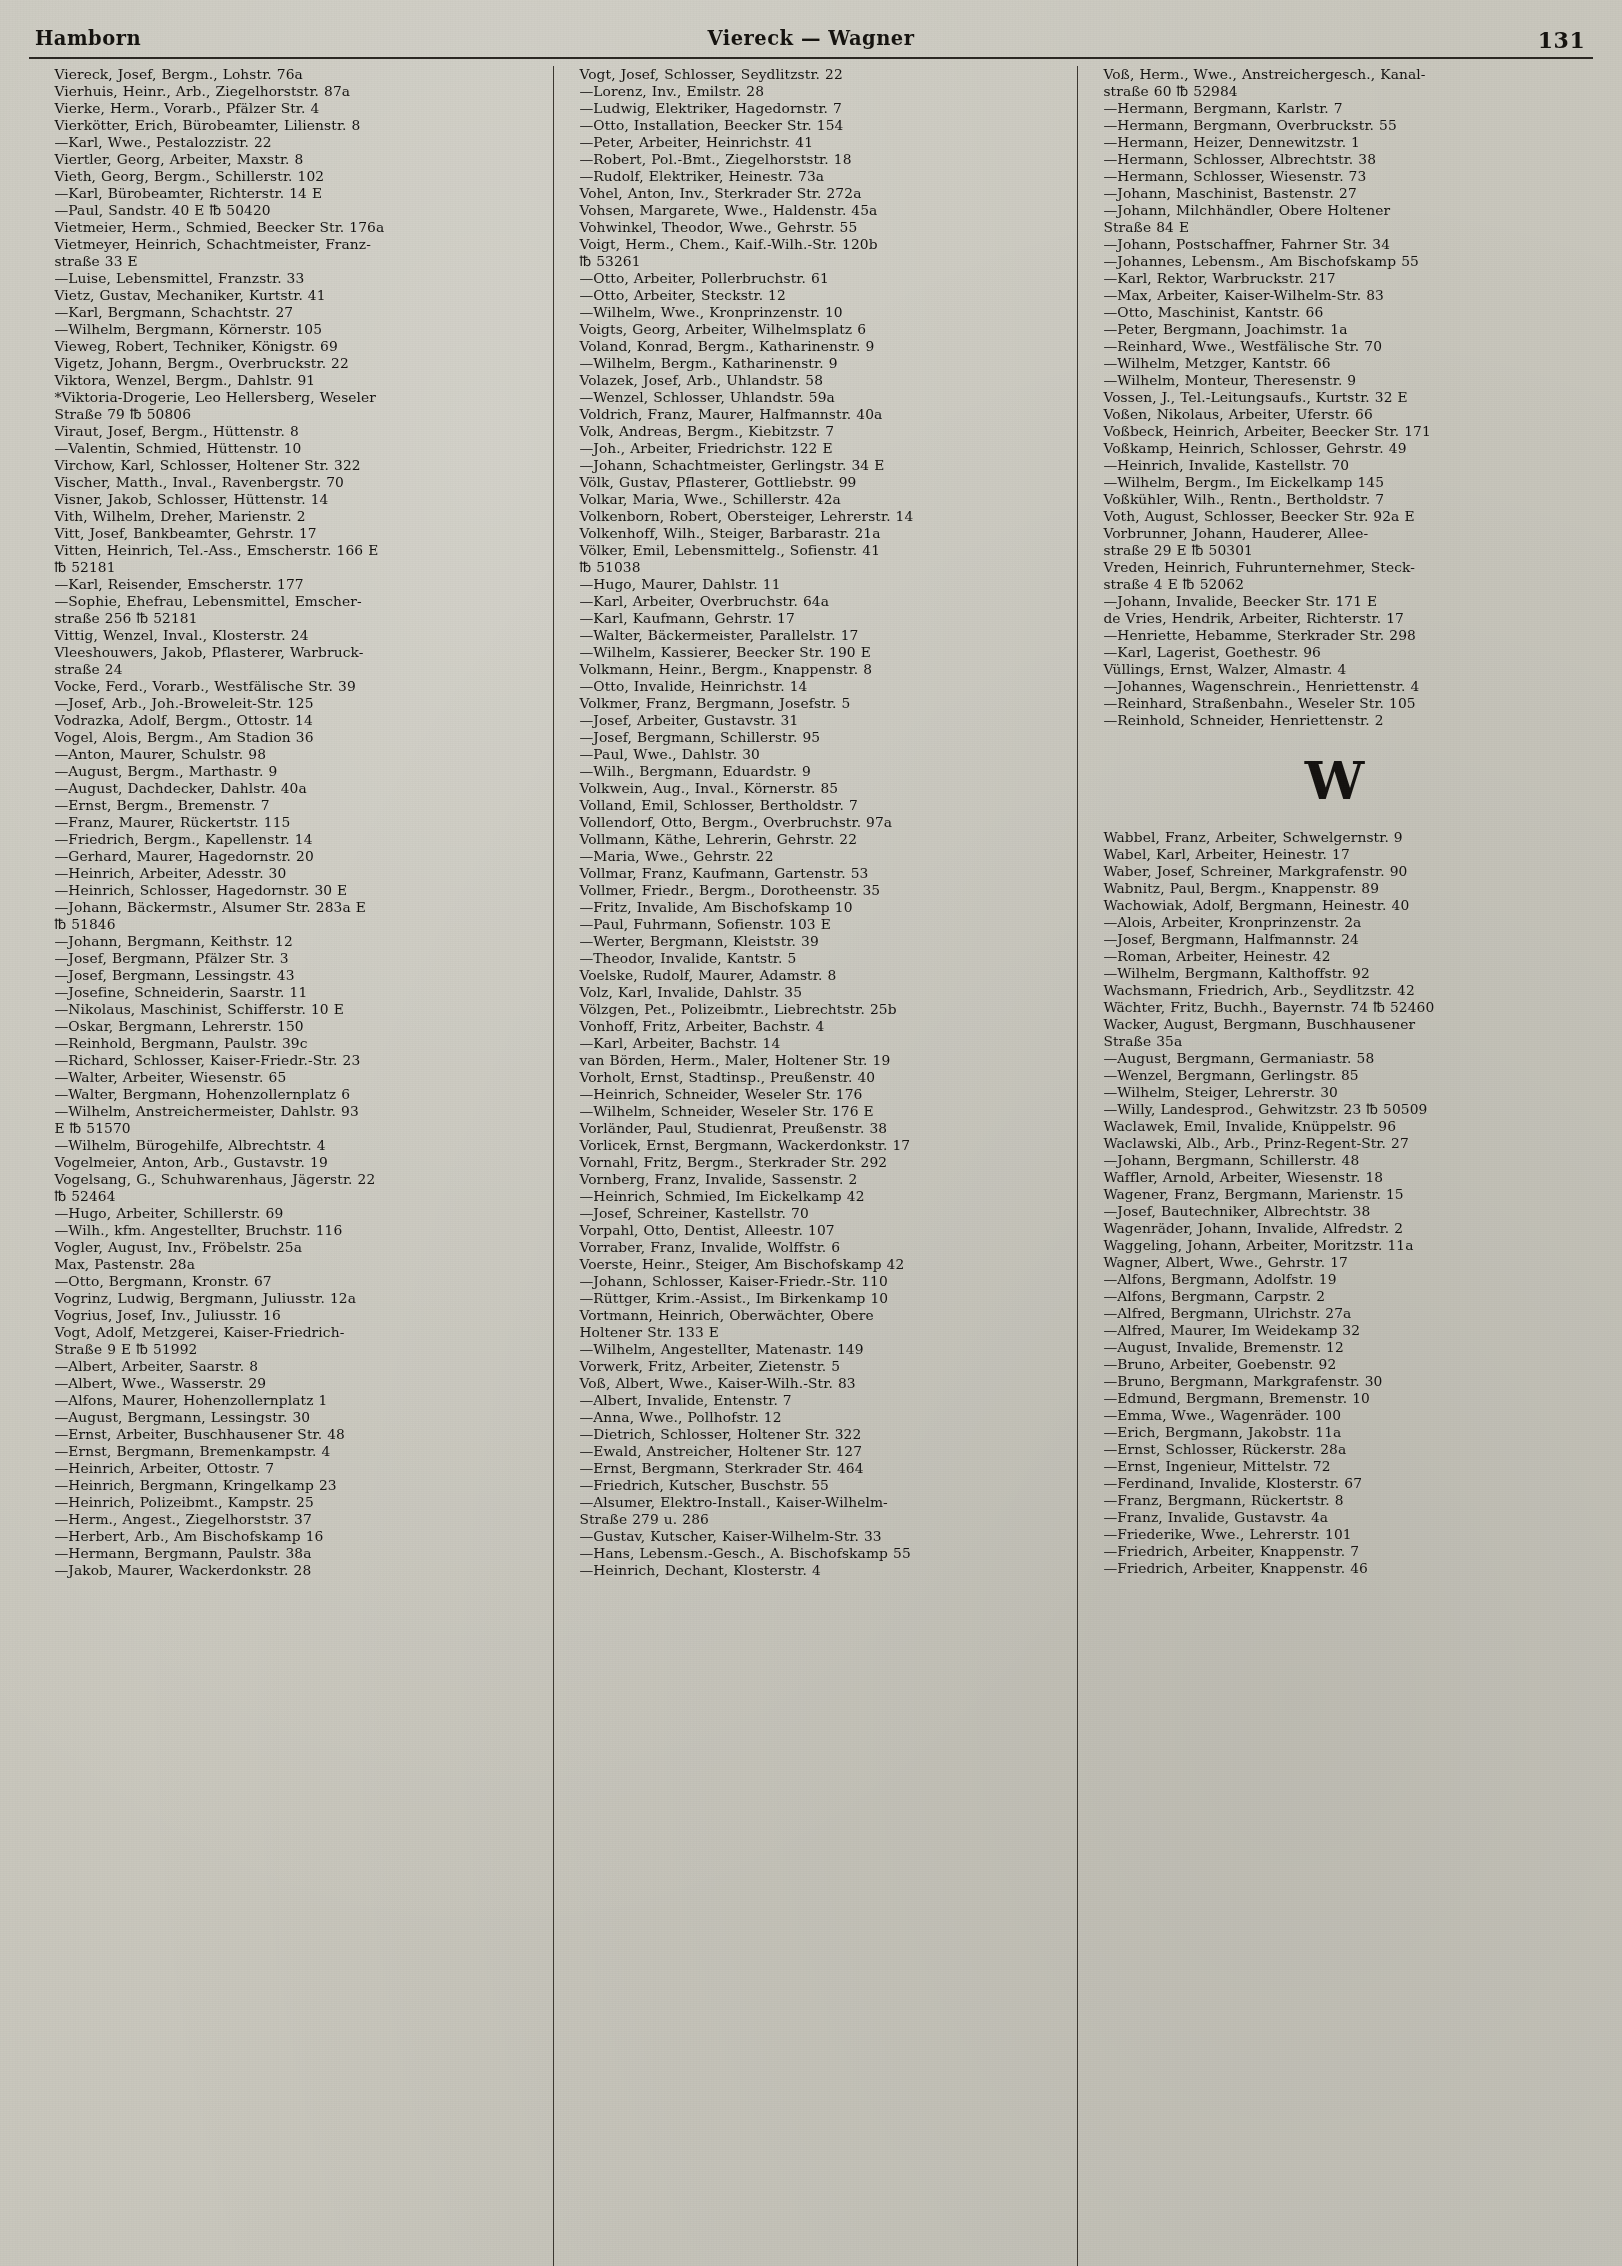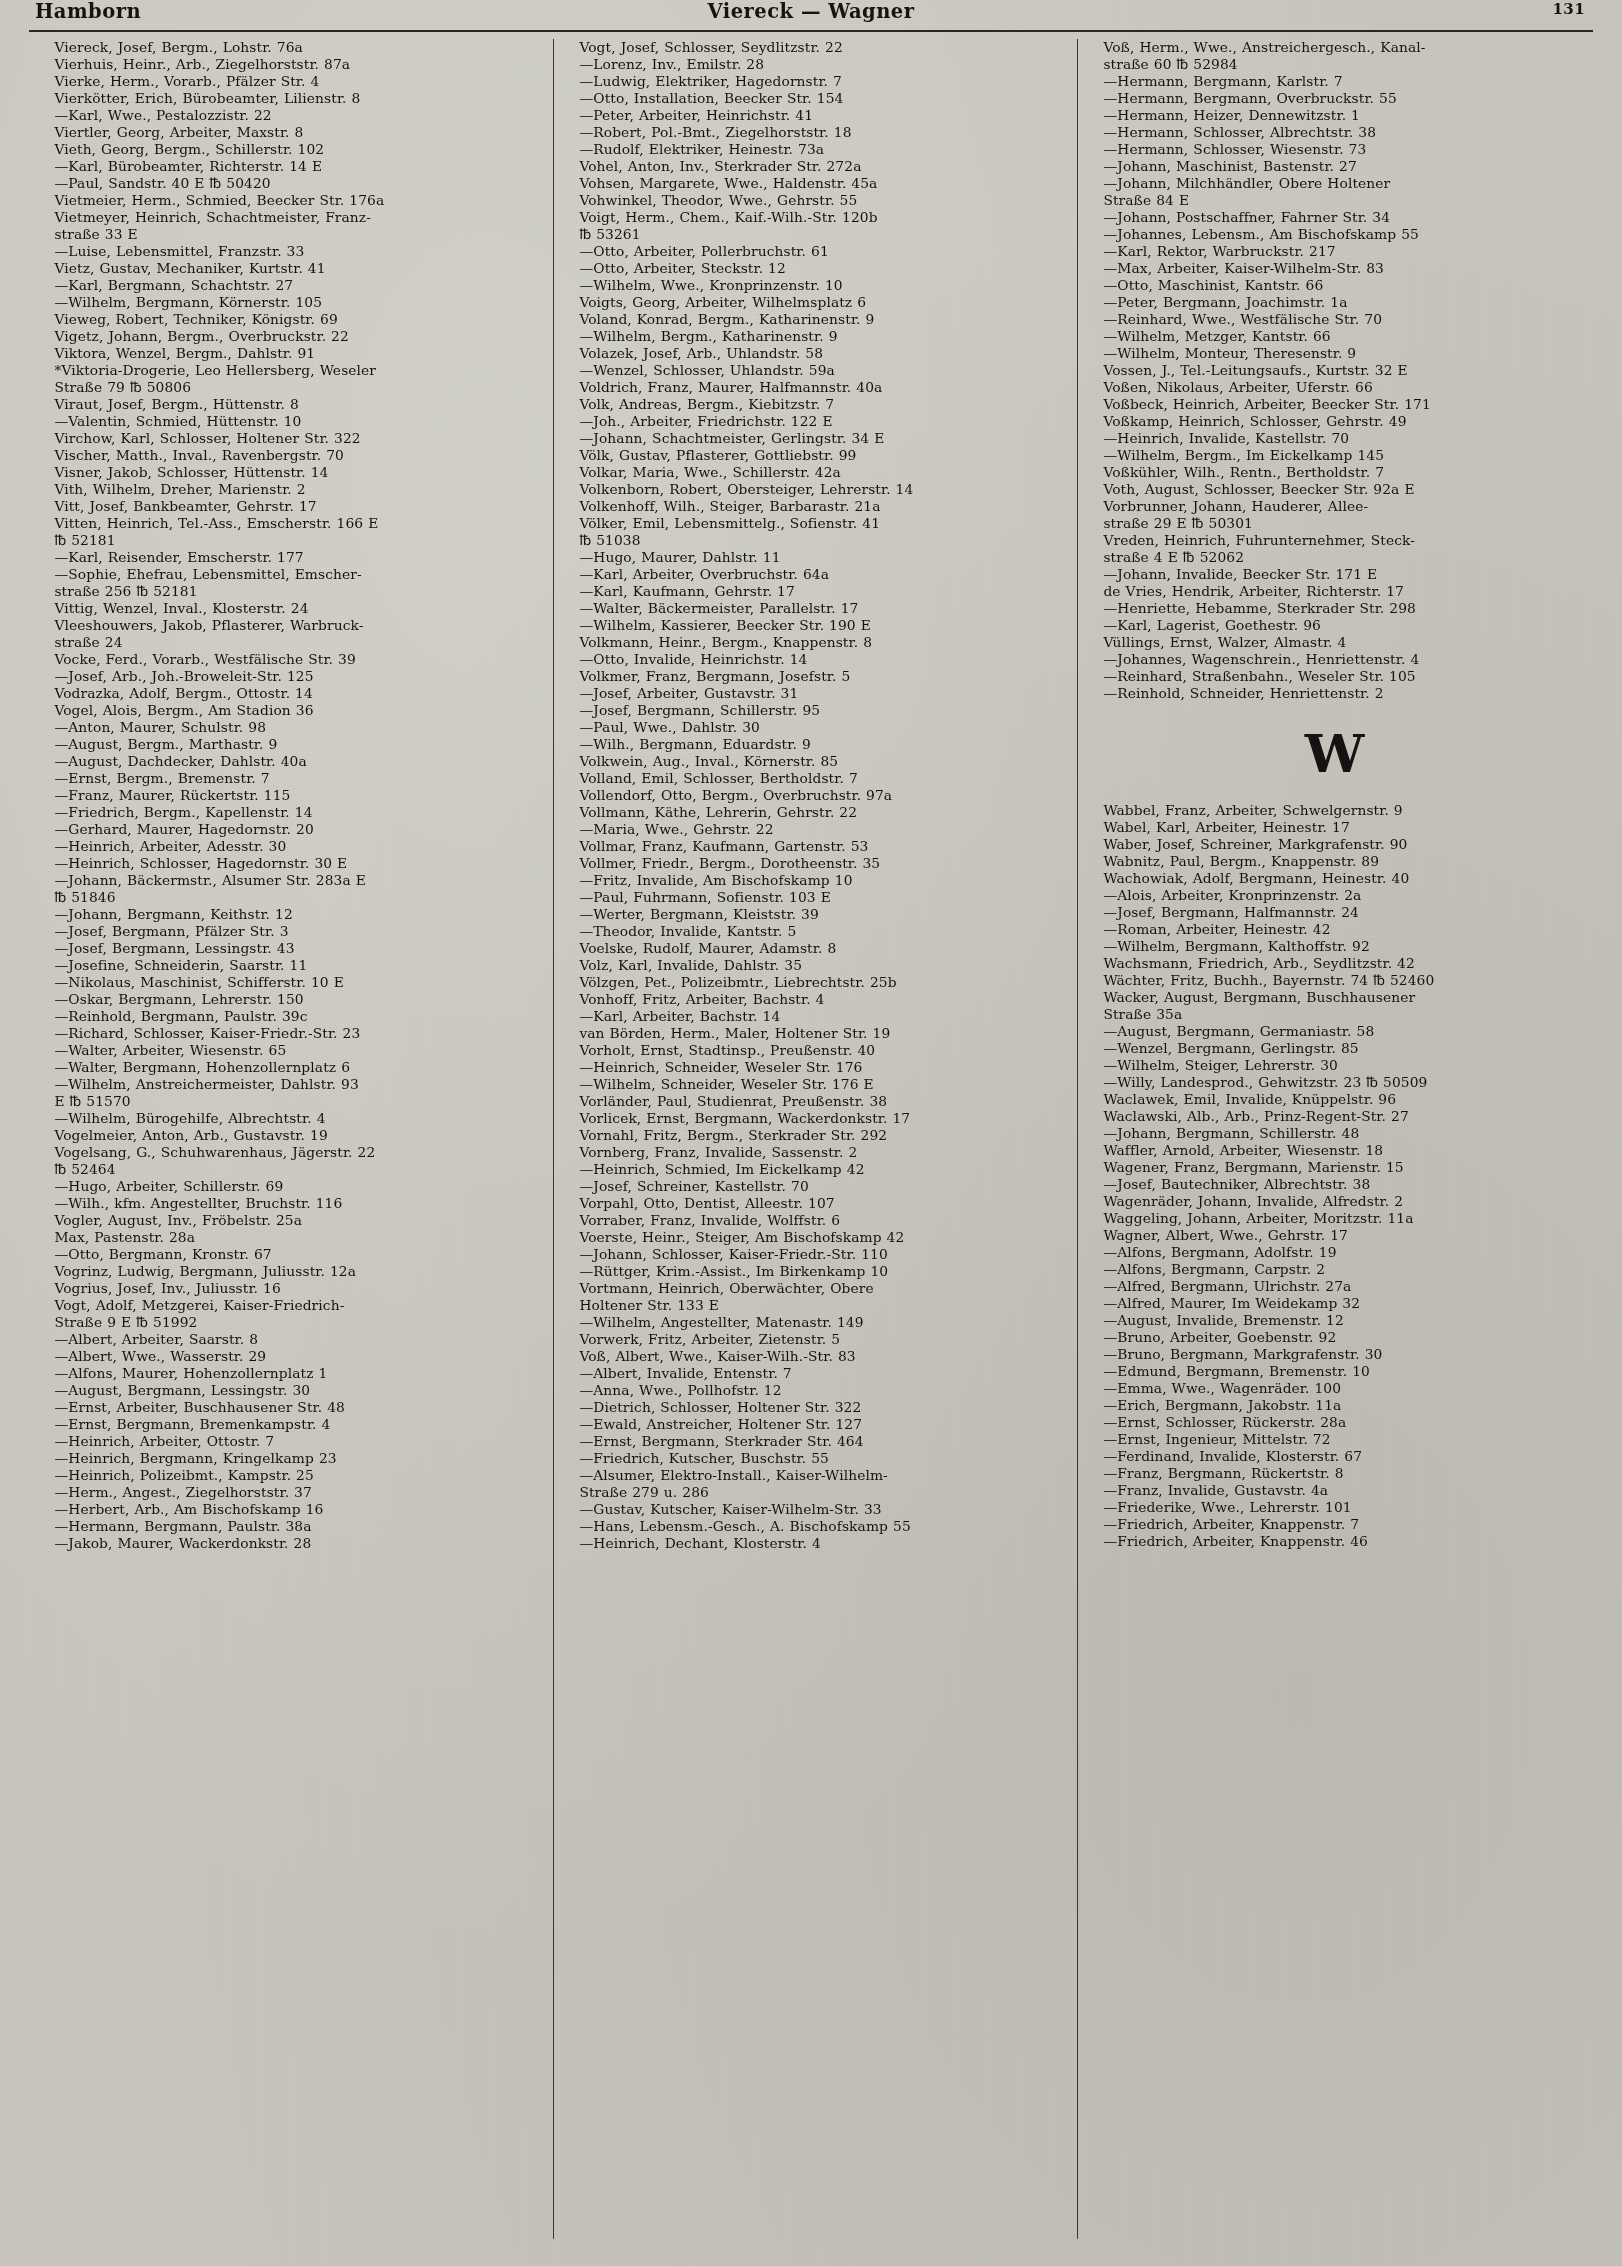--- a/index.html
+++ b/index.html
@@ -29,41 +29,41 @@
     left:0; top:0; right:0; bottom:0;
     opacity: 0.20;
     background-image:
       repeating-linear-gradient(0deg, rgba(0,0,0,0.05) 0 1px, rgba(255,255,255,0.03) 1px 2px),
       repeating-linear-gradient(90deg, rgba(0,0,0,0.04) 0 1px, rgba(255,255,255,0.02) 1px 2.9px);
     pointer-events: none;
   }
   .content {
     position: absolute;
     left: 29px;
-    top: 0;
+    top: 27px;
     width: 1564px;
     height: 2239px;
   }
   
   .header {
     position: relative;
     height: 33px;
     font-family: "DejaVu Serif", serif;
     color: #15130f;
   }
   .hdr-left, .hdr-center, .hdr-right {
     position: absolute;
     top: 0;
     font-weight: 700;
     font-size: 19.5px;
     letter-spacing: 0.5px;
   }
   .hdr-left { left: 5.9px; }
   .hdr-center { left: 50%; transform: translateX(-50%); }
-  .hdr-right { right: 7.8px; font-size: 15px; text-align: right; }
+  .hdr-right { right: 7.8px; font-size: 22px; text-align: right; }
   .fraktur {
     font-family: "DejaVu Serif", serif;
     font-weight: 700;
     font-style: normal;
   }
   .rule {
     position: absolute;
     left: 0; right: 0;
     top: 30px;
     border-top: 2px solid #2a2722;

